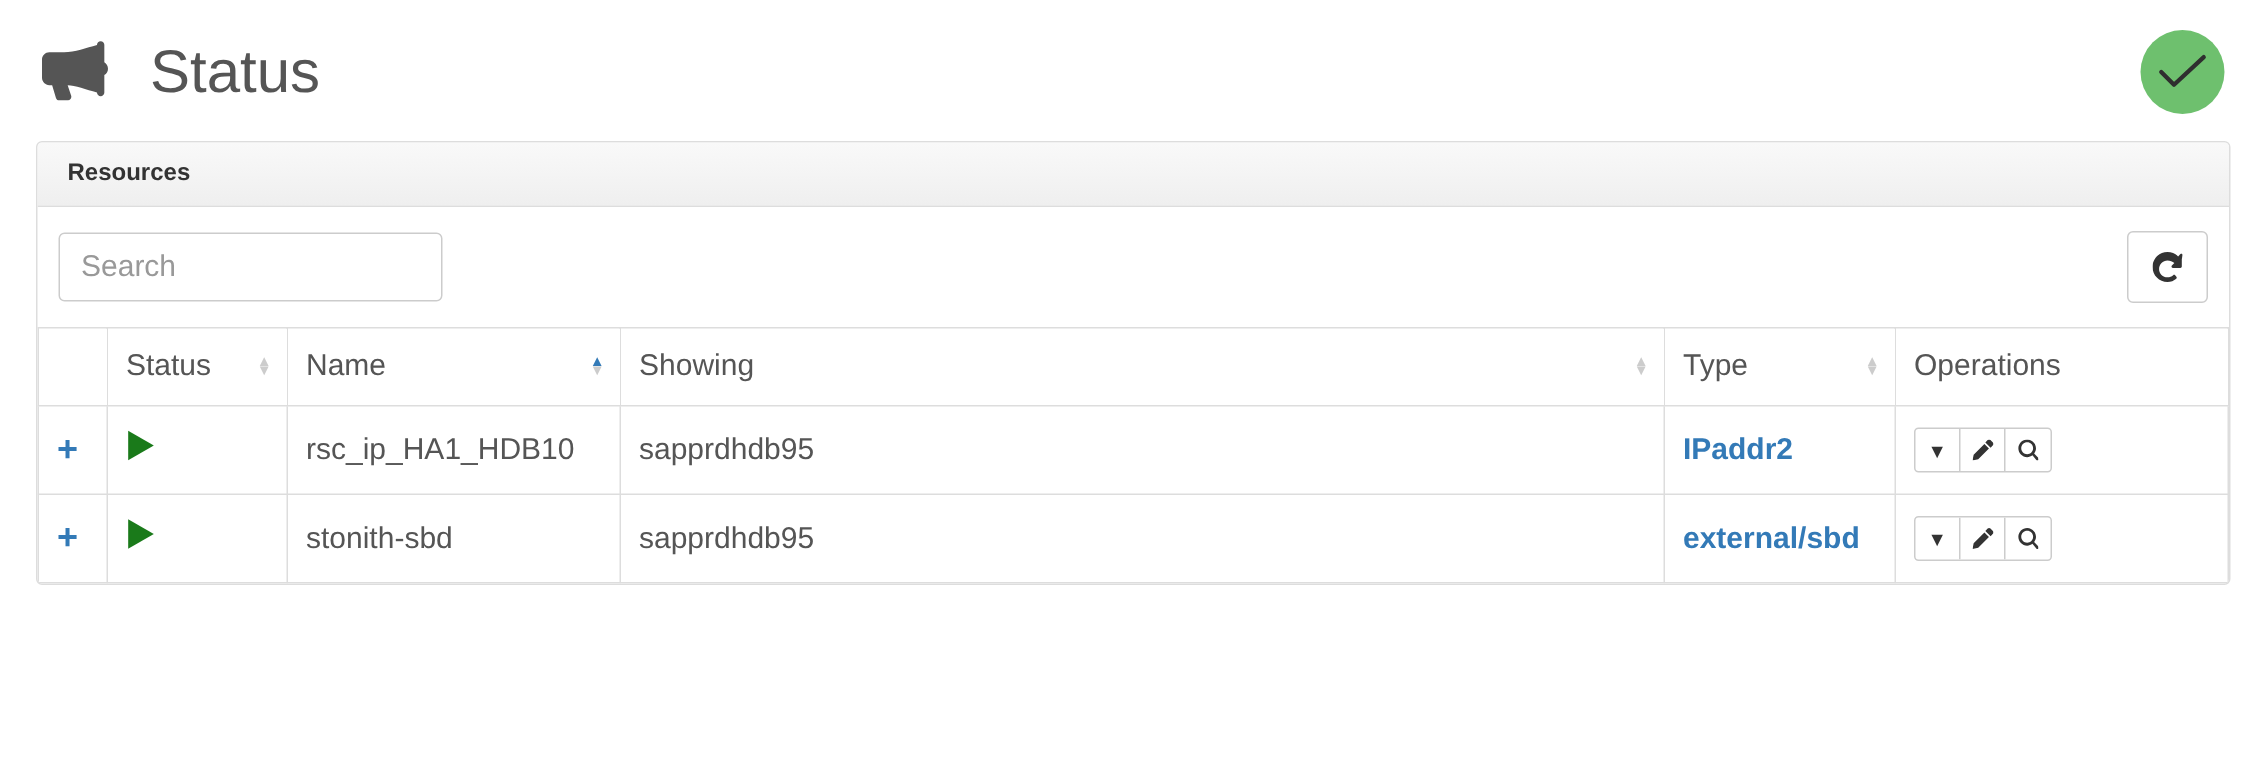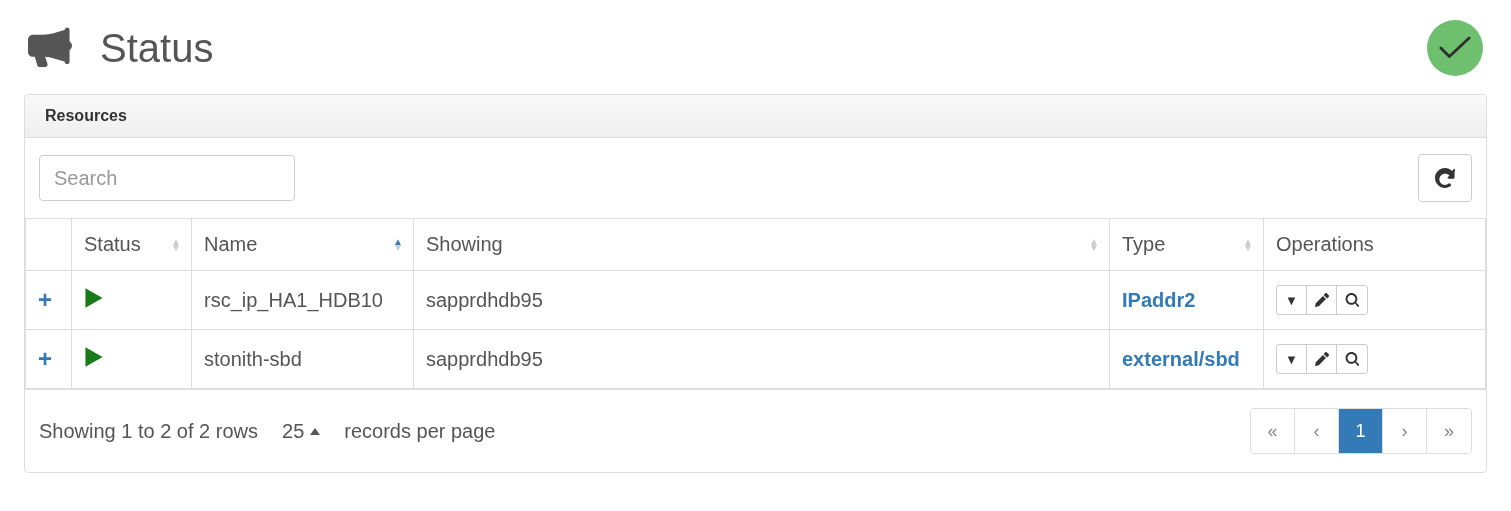--- a/index.html
+++ b/index.html
@@ -316,30 +316,13 @@
               <svg viewBox="0 0 512 512">
                   <path d="M505 442.7L405.3 343c28.4-34.9 45.7-79.5 45.7-128C451 96.5 354.5 0 236 0S21 96.5 21 215s96.5 215 215 215c48.5 0 93.1-17.3 128-45.7L463.7 505c11.3 11.3 29.7 11.3 41 0l.3-.3c11.4-11.3 11.4-29.7 0-41zM236 360c-80.1 0-145-64.9-145-145S155.9 70 236 70s145 64.9 145 145-64.9 145-145 145z"></path>
                 </svg>
             </div>
           </div>
         </td>
       </tr>
     </tbody>
   </table>
 
-  <div class="panel-footer">
-    <div class="footer-left">
-      <span>Showing 1 to 2 of 2 rows</span>
-      <span class="page-size">
-        <span>25</span>
-        <span class="caret-up"></span>
-      </span>
-      <span>records per page</span>
-    </div>
-    <div class="pagination">
-      <div class="page-btn">«</div>
-      <div class="page-btn">‹</div>
-      <div class="page-btn active">1</div>
-      <div class="page-btn">›</div>
-      <div class="page-btn">»</div>
-    </div>
-  </div>
 </div>
 
 </body></html>

